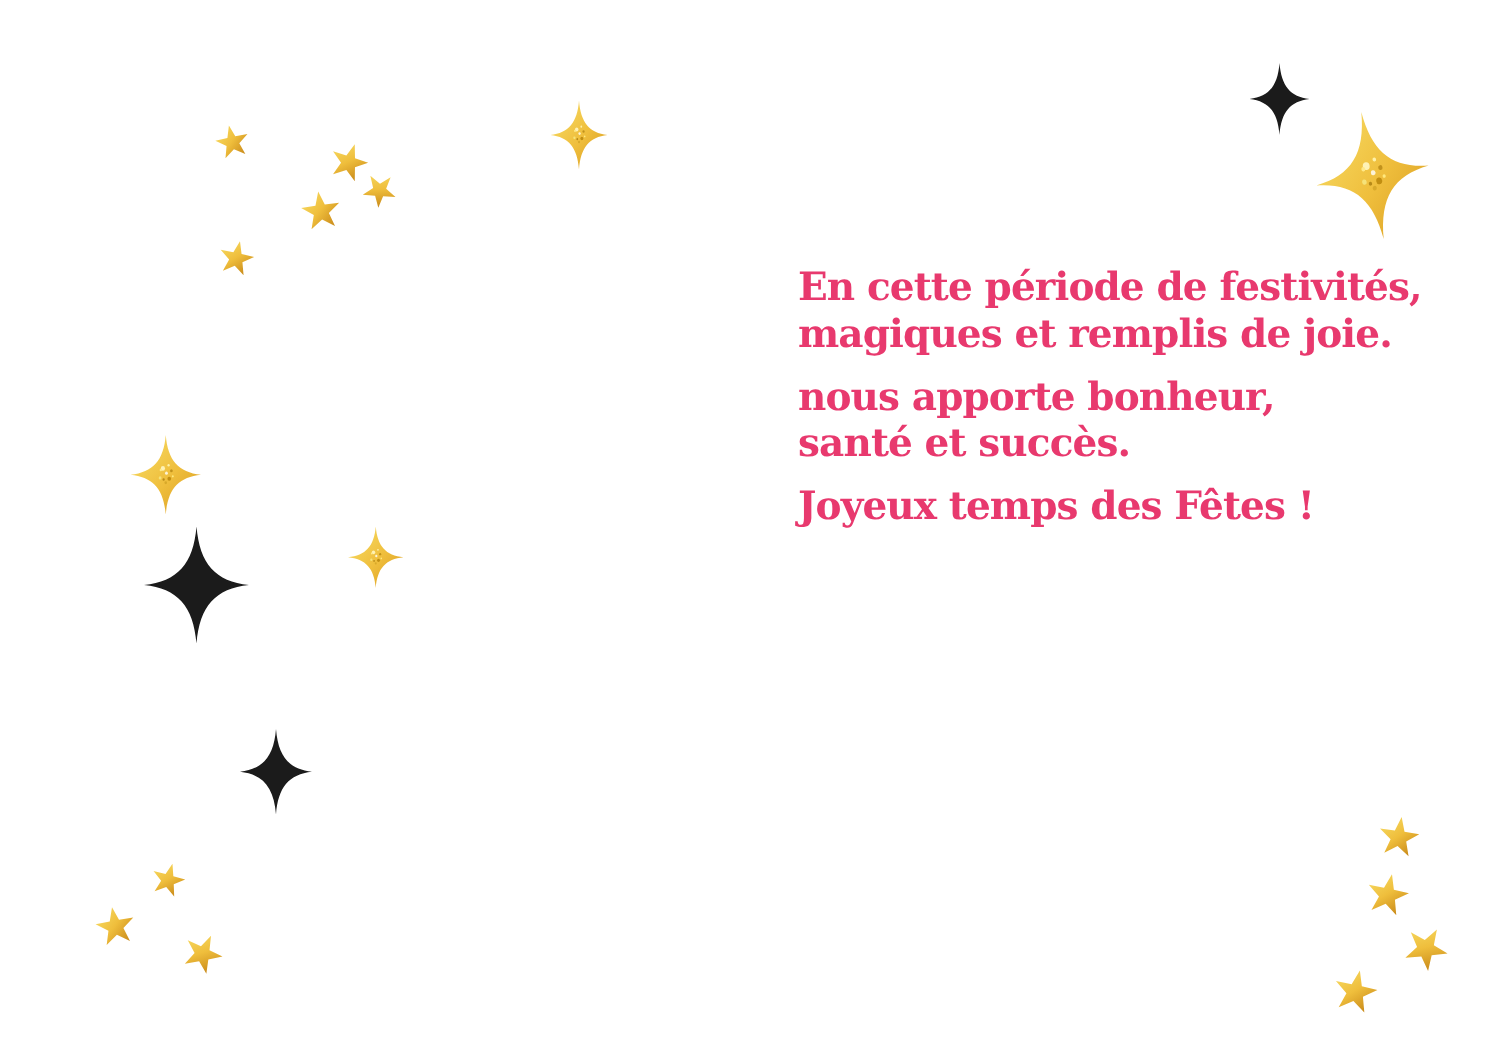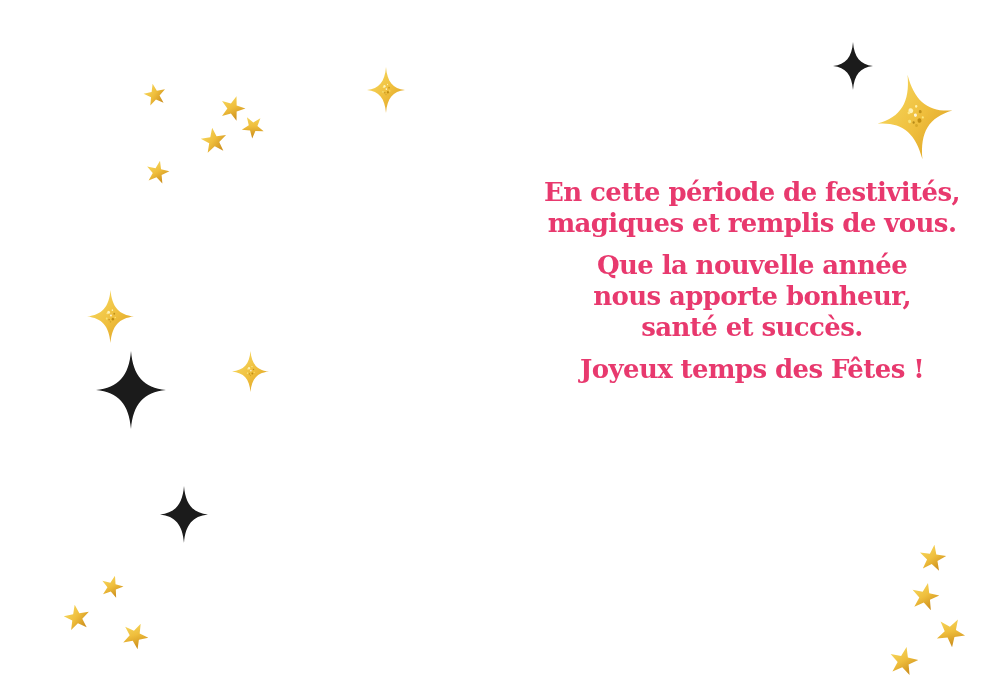--- a/index.html
+++ b/index.html
@@ -14,21 +14,21 @@
     width: 1000px; height: 700px;
     background: #ffffff;
     overflow: hidden;
   }
   .defs-svg { position: absolute; width: 0; height: 0; }
   .stars-layer { position: absolute; left: 0; top: 0; width: 100%; height: 100%; }
   .star { position: absolute; display: block; }
   .text-block {
     position: absolute;
     left: 532px; top: 177px; width: 440px;
-    text-align: center;
+    text-align: left;
     font-weight: bold;
     font-size: 26px;
     line-height: 31px;
     letter-spacing: -0.6px;
   }
   .para { margin: 0 0 11px 0; }
   .line { display: block; }
 </style>
 </head>
 <body>
@@ -124,24 +124,23 @@
         <use href="#shape-star5" fill="url(#goldStarGrad)"></use>
       </svg>
       <svg viewBox="0 0 100 100" preserveAspectRatio="none" class="star" style="left: 887.5px; top: 645.5px; width: 31px; height: 31px; transform: rotate(12deg);">
         <use href="#shape-star5" fill="url(#goldStarGrad)"></use>
       </svg>
     </div>
 
   <div class="text-block" style="color: rgb(232, 57, 110);">
     <p class="para">
       <span class="line">En cette période de festivités,</span>
-      <span class="line">magiques et remplis de vous.</span>
+      <span class="line">magiques et remplis de joie.</span>
     </p>
     <p class="para">
-      <span class="line">Que la nouvelle année</span>
       <span class="line">nous apporte bonheur,</span>
       <span class="line">santé et succès.</span>
     </p>
     <p class="para">
       <span class="line">Joyeux temps des Fêtes !</span>
     </p>
   </div>
 
 </div>
 

